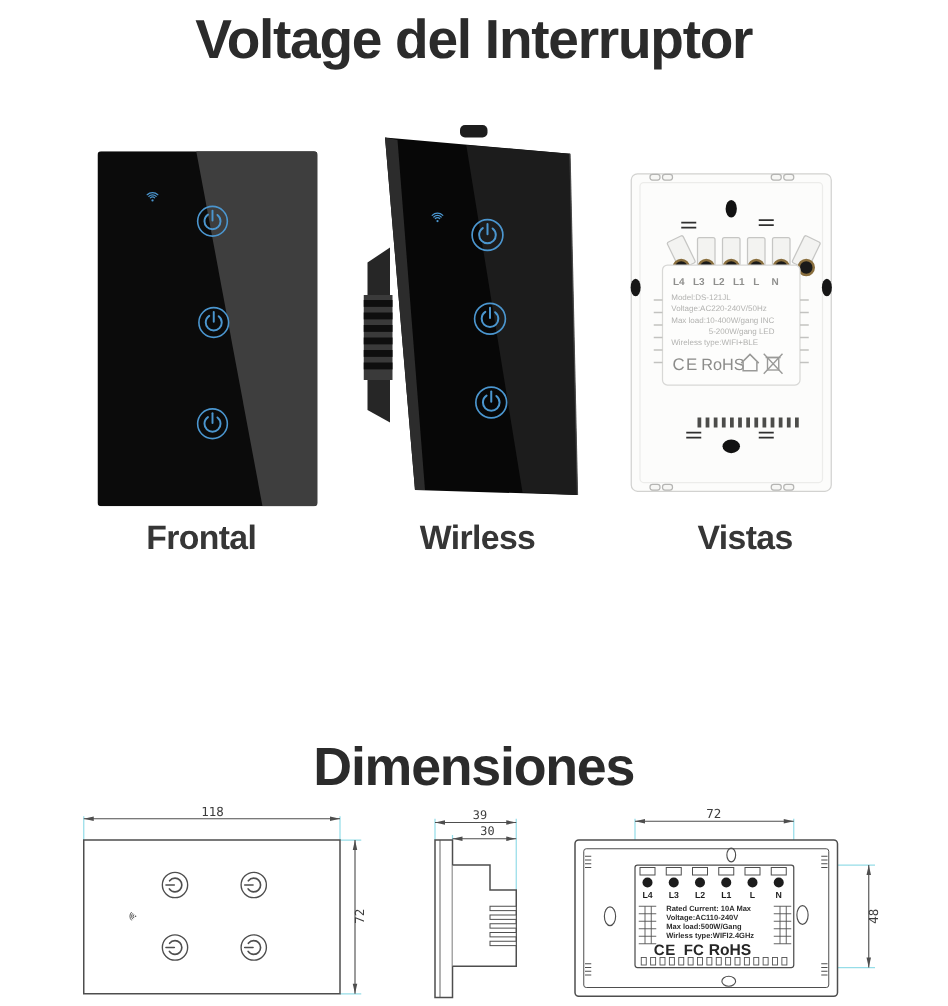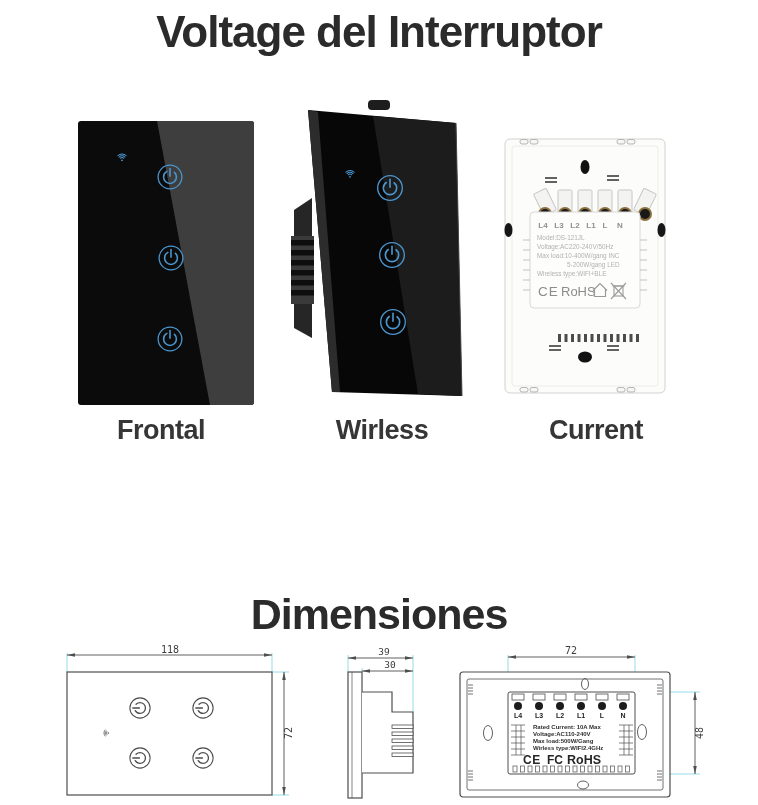--- a/index.html
+++ b/index.html
@@ -178,21 +178,21 @@
       <rect x="106" y="196" width="3" height="8"></rect>
         <rect x="112.5" y="196" width="3" height="8"></rect>
       <rect x="119" y="196" width="3" height="8"></rect>
         <rect x="125.5" y="196" width="3" height="8"></rect>
       <rect x="132" y="196" width="3" height="8"></rect>
     </g>
   </svg>
 
   <div class="abs view-label" style="left:161px">Frontal</div>
   <div class="abs view-label" style="left:382px">Wirless</div>
-  <div class="abs view-label" style="left:596px">Current</div>
+  <div class="abs view-label" style="left:596px">Vistas</div>
 
   <div class="abs dim-title">Dimensiones</div>
 
   <svg class="abs" style="left:60px;top:645px" width="235" height="158" viewBox="0 0 235 158">
     <g stroke="#96dde8" stroke-width="1">
       <path d="M7,27 V8 M212,27 V8 M212,27 H229 M212,150 H229" fill="none"></path>
     </g>
     <rect x="7" y="27" width="205" height="123" fill="#ffffff" stroke="#4e4e4e" stroke-width="1.2"></rect>
     <g stroke="#4e4e4e" stroke-width="0.9" fill="#4e4e4e">
       <path d="M7,10 H212" fill="none"></path>

